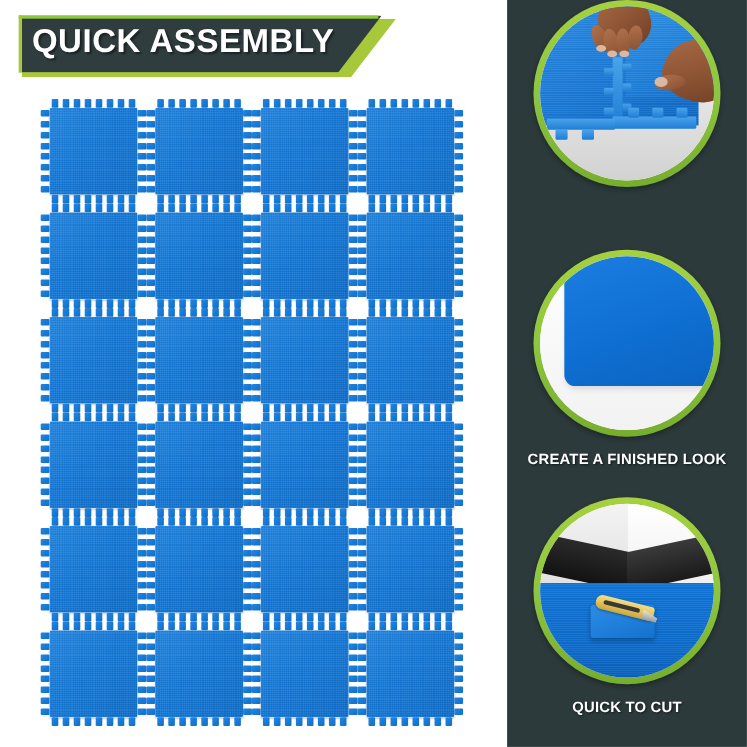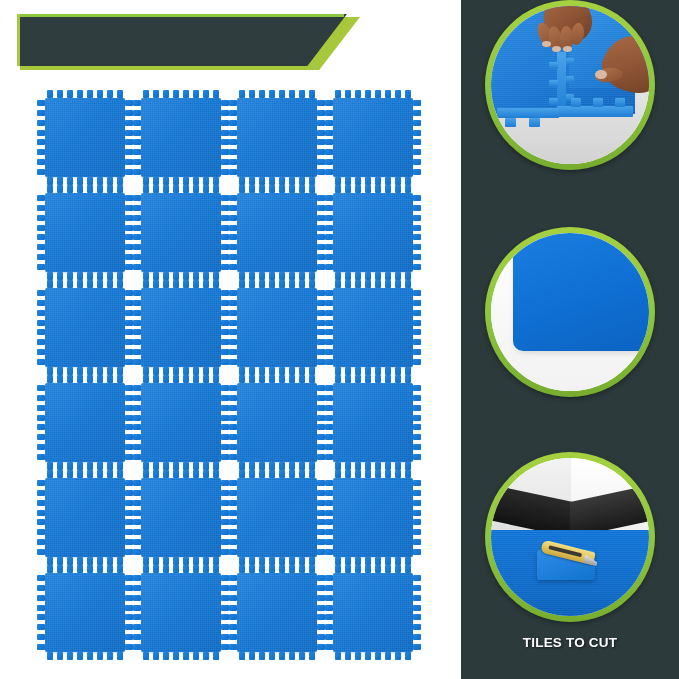--- a/index.html
+++ b/index.html
@@ -312,20 +312,21 @@
 
 <div id="page">
 
   <div id="left-panel">
 
     <div id="title-banner">
       <div class="banner-outline"></div>
       <div class="banner-body"></div>
       <div class="banner-topline"></div>
       <div class="banner-leftline"></div>
+      <div id="title-text">QUICK ASSEMBLY</div>
     </div>
 
     <div id="tile-grid">
         <div class="tile" style="left: 0px; top: 0px;">
           <div class="tile-body"></div>
           <div class="teeth top">
             <div class="tooth" style="left: 0px;"></div>
             <div class="tooth" style="left: 10px;"></div>
             <div class="tooth" style="left: 20px;"></div>
             <div class="tooth" style="left: 30px;"></div>
@@ -1397,38 +1398,39 @@
 
     <div class="feature" id="feature-1">
       <div class="circle-wrap">
         <div class="circle-ring"></div>
         <div class="circle-inner">
           <div class="s2-bg"></div>
           <div class="s2-tile"></div>
         </div>
       </div>
       <div class="caption">
+        <div>CREATE A FINISHED LOOK</div>
       </div>
     </div>
 
     <div class="feature" id="feature-2">
       <div class="circle-wrap">
         <div class="circle-ring"></div>
         <div class="circle-inner">
           <div class="s3-wallL"></div>
           <div class="s3-wallR"></div>
           <div class="s3-baseL"></div>
           <div class="s3-baseR"></div>
           <div class="s3-floor"></div>
           <div class="s3-piece"></div>
           <div class="s3-knife">
             <div class="s3-groove"></div>
             <div class="s3-blade"></div>
           </div>
         </div>
       </div>
       <div class="caption">
-        <div>TILES TO CUT</div>
+        <div>QUICK TO CUT</div>
       </div>
     </div>
 
   </div>
 </div>
 
 </body></html>

